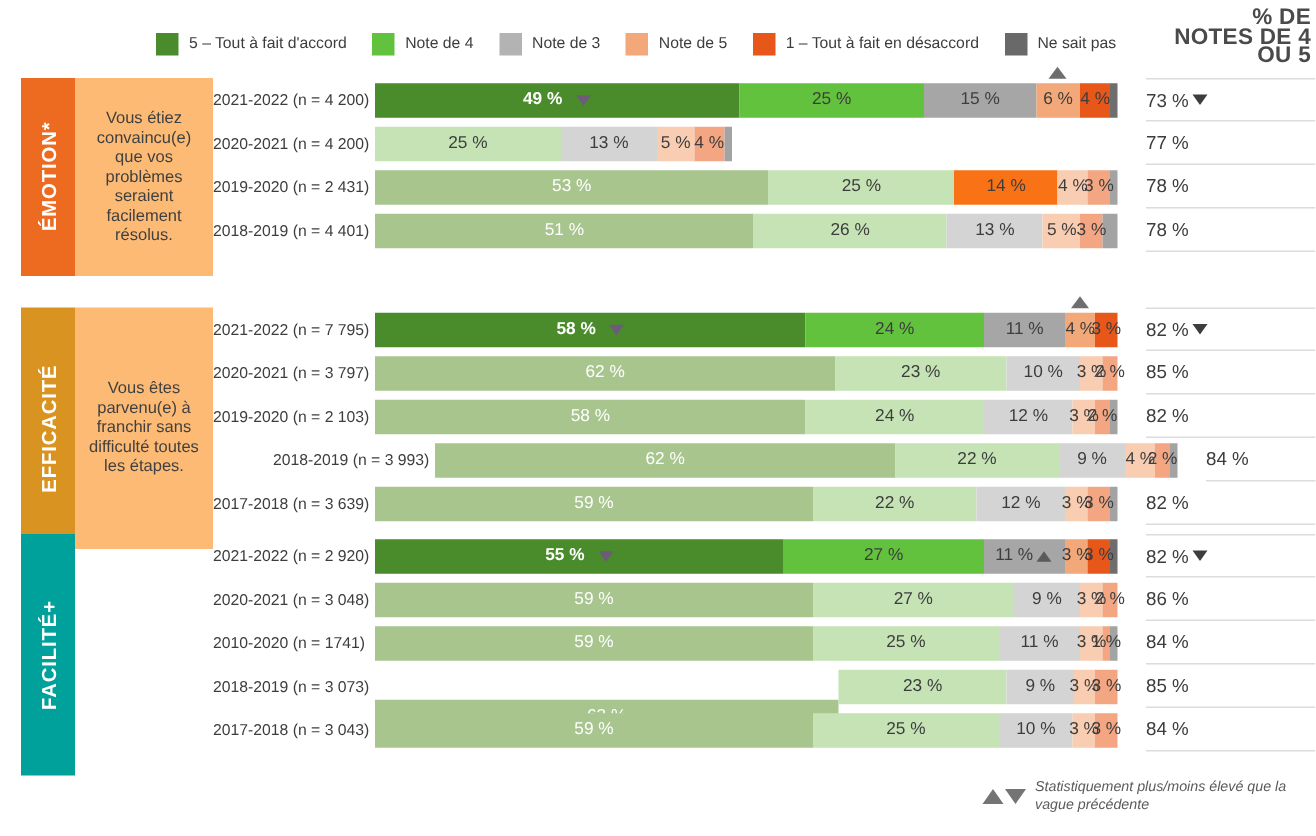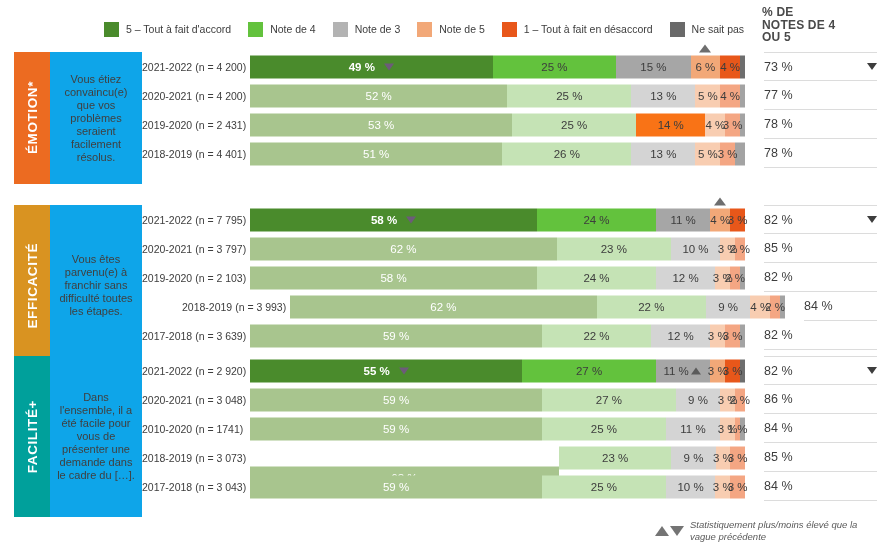--- a/index.html
+++ b/index.html
@@ -18,38 +18,38 @@
     position:absolute;left:104px;top:18px;width:660px;height:22px;
     display:flex;align-items:center;
   }
   .legend-item{display:flex;align-items:center;margin-right:17px;}
   .legend-swatch{width:15px;height:15px;display:inline-block;margin-right:7px;flex:0 0 auto;}
   .legend-label{font-size:10.5px;color:#3d3d3d;white-space:nowrap;line-height:1;}
 
   
   .right-header{
     position:absolute;left:762px;top:6px;width:112px;
-    text-align:left;font-size:12px;line-height:12.5px;color:#4a4a4a;
+    text-align:right;font-size:15px;line-height:12.5px;color:#4a4a4a;
     font-weight:bold;letter-spacing:.2px;
   }
 
   
   .section{position:absolute;left:0;width:877px;}
   .sec-band{
     position:absolute;left:14px;top:0;width:36px;
     display:flex;align-items:center;justify-content:center;
   }
   .sec-band-label{
     writing-mode:vertical-rl;transform:rotate(180deg);
     color:#ffffff;font-weight:bold;font-size:13.5px;letter-spacing:.6px;
     white-space:nowrap;
   }
   .sec-q{
     position:absolute;left:50px;top:0;width:92px;
-    background:#0ea5e9;
+    background:#fdba74;
     display:flex;align-items:center;justify-content:center;
     text-align:center;font-size:11px;line-height:13px;color:#404040;
     padding:0 4px;box-sizing:border-box;
   }
   .rows{position:absolute;left:142px;top:0;width:735px;}
 
   .row{position:relative;width:735px;display:flex;align-items:center;}
   .row-cat{
     width:108px;flex:0 0 108px;text-align:right;padding-right:9px;
     box-sizing:border-box;font-size:10.5px;color:#3d3d3d;white-space:nowrap;
@@ -70,21 +70,21 @@
     border-left:5px solid transparent;border-right:5px solid transparent;
     border-bottom:7px solid #5a5a5a;margin:0 2px;
   }
   .tri-down-inline{
     display:inline-block;width:0;height:0;vertical-align:middle;
     border-left:5px solid transparent;border-right:5px solid transparent;
     border-top:7px solid #6d5b7a;margin-left:9px;
   }
   .right-val{
     position:absolute;right:0;top:0;width:113px;height:100%;
-    display:flex;align-items:center;justify-content:space-between;
+    display:flex;align-items:center;justify-content:flex-start;
     font-size:12.5px;color:#3d3d3d;border-bottom:1px solid #dcdcdc;
     box-sizing:border-box;
   }
   .right-val .dn{
     display:inline-block;width:0;height:0;margin-left:2px;vertical-align:middle;
     border-left:5px solid transparent;border-right:5px solid transparent;
     border-top:7px solid #3d3d3d;
   }
   .right-val-topline{border-top:1px solid #dcdcdc;}
 
@@ -167,23 +167,20 @@
             </div>
             <div class="right-val right-val-topline">
               <span>73 %</span>
               <i class="dn"></i>
             </div>
           </div>
           <div class="row" style="height: 29px;">
             <div class="row-cat">2020-2021 (n = 4 200)</div>
             <div class="bar-wrap">
               <div class="bar">
-                <div class="seg" style="width: 257.4px; background: rgb(168, 197, 142);">
-                  <span style="color: rgb(255, 255, 255); font-weight: normal; white-space: nowrap;">52 %</span>
-                </div>
                 <div class="seg" style="width: 123.75px; background: rgb(197, 227, 181);">
                   <span style="color: rgb(61, 61, 61); white-space: nowrap;">25 %</span>
                 </div>
                 <div class="seg" style="width: 64.35px; background: rgb(212, 212, 212);">
                   <span style="color: rgb(61, 61, 61); white-space: nowrap;">13 %</span>
                 </div>
                 <div class="seg" style="width: 24.75px; background: rgb(248, 205, 177);">
                   <span style="color: rgb(61, 61, 61); white-space: nowrap;">5 %</span>
                 </div>
                 <div class="seg" style="width: 19.8px; background: rgb(244, 166, 131);">
@@ -386,21 +383,20 @@
             <div class="right-val">
               <span>82 %</span>
             </div>
           </div>
         </div>
       </div>
       <div class="section" style="top: 356px; height: 161px;">
         <div class="sec-band" style="height: 161px; background: rgb(0, 160, 155);">
           <div class="sec-band-label">FACILITÉ+</div>
         </div>
-        <div class="sec-q" style="height: 161px;">Dans l'ensemble, il a été facile pour vous de présenter une demande dans le cadre du […].</div>
         <div class="rows">
           <div class="row" style="height: 29px;">
             <div class="row-cat">2021-2022 (n = 2 920)</div>
             <div class="bar-wrap">
               <div class="bar">
                 <div class="seg" style="width: 272.25px; background: rgb(74, 139, 44);">
                   <span style="color: rgb(255, 255, 255); font-weight: bold; white-space: nowrap;">55 %</span>
                   <i class="tri-down-inline"></i>
                 </div>
                 <div class="seg" style="width: 133.65px; background: rgb(99, 194, 61);">

